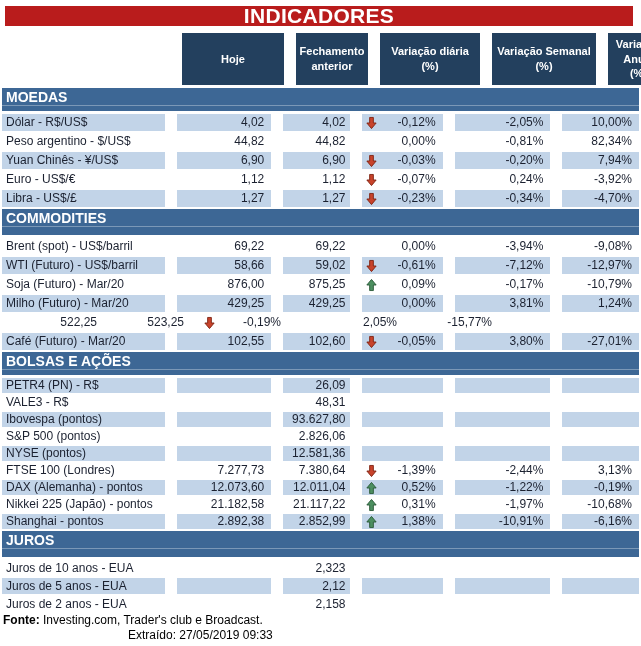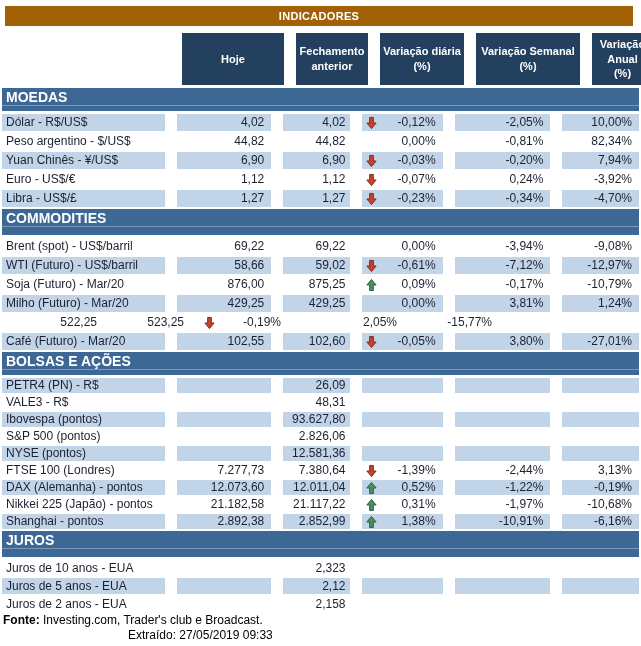--- a/index.html
+++ b/index.html
@@ -1,24 +1,24 @@
 <!DOCTYPE html>
 <html><head>
 <meta charset="utf-8">
 <style>
   html,body{margin:0;padding:0;background:#fff;}
   #page{position:relative;width:641px;height:646px;background:#ffffff;overflow:hidden;
         font-family:"Liberation Sans",sans-serif;color:#1b2130;}
-  .title-bar{position:absolute;left:5px;top:6px;width:628px;height:20px;background:#a16207;
-        color:#fff;font-weight:bold;font-size:11px;text-align:center;line-height:20px;letter-spacing:.3px;}
+  .title-bar{position:absolute;left:5px;top:6px;width:628px;height:20px;background:#b91c1c;
+        color:#fff;font-weight:bold;font-size:21px;text-align:center;line-height:20px;letter-spacing:.3px;}
   .header-row{position:absolute;left:182px;top:33px;display:flex;gap:12px;}
   .hcell{background:#23405e;color:#fff;font-weight:bold;font-size:11px;height:52px;
         display:flex;align-items:center;justify-content:center;text-align:center;
         white-space:pre-line;line-height:1.35;}
-  .w-hoje{width:102px}.w-fech{width:72px}.w-vd{width:84px}.w-vs{width:104px}.w-va{width:61px}
+  .w-hoje{width:102px}.w-fech{width:72px}.w-vd{width:100px}.w-vs{width:104px}.w-va{width:61px}
   #body{position:absolute;left:2px;top:88px;width:637px;}
   .section-bar{background:#3d6795;margin-bottom:3px;}
   .section-label{color:#fff;font-weight:bold;font-size:14px;padding:1px 0 0 4px;height:16px;
         border-bottom:1px solid rgba(255,255,255,0.32);}
   .bar-pad{height:5px;}
   .sec-1 .bar-pad,.sec-3 .bar-pad{height:8px;}
   .row{display:flex;gap:12px;margin-bottom:2px;height:17px;line-height:17px;font-size:12px;}
   .sec-2 .row{height:15px;line-height:15px;}
   .sec-3 .row{height:16px;line-height:16px;}
   .row .cell{background:transparent;}

